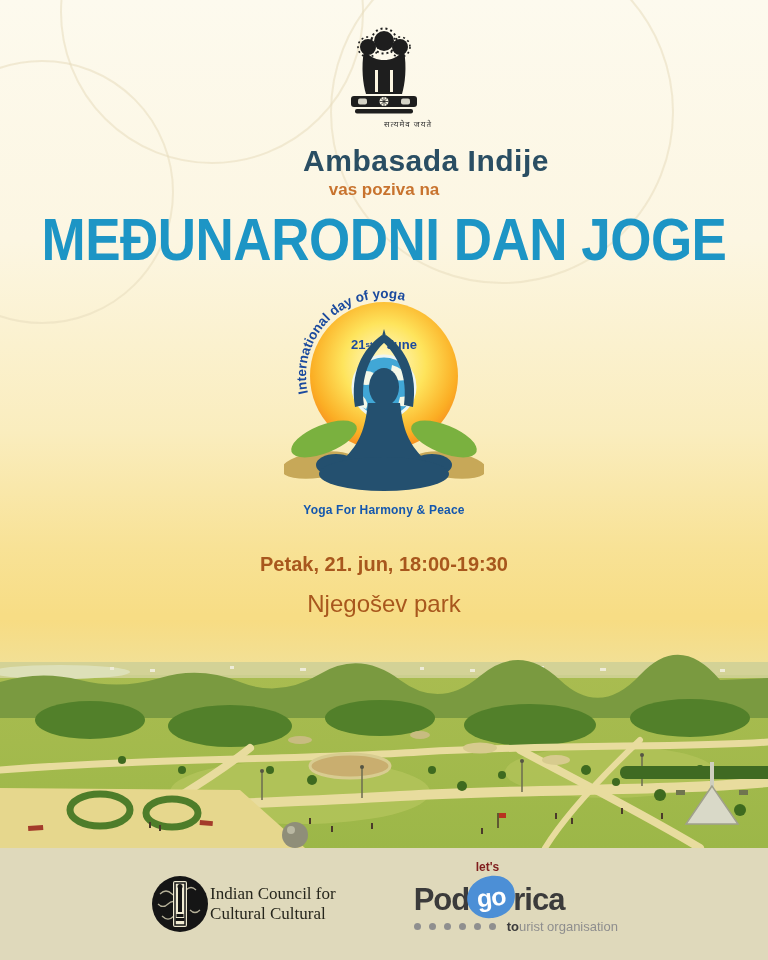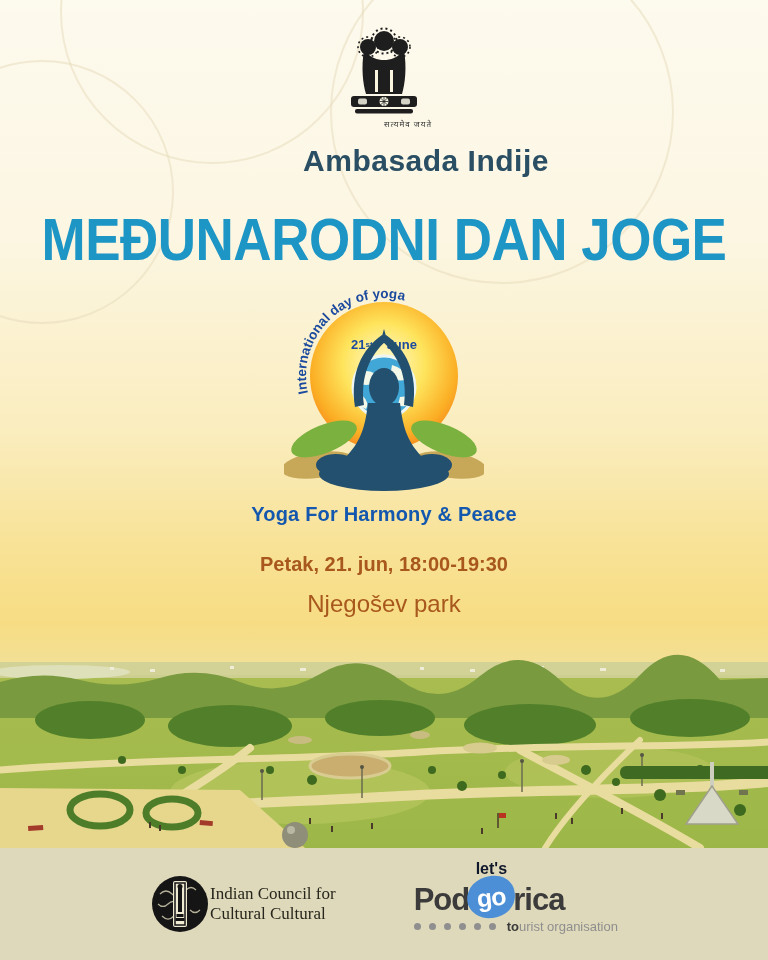--- a/index.html
+++ b/index.html
@@ -13,30 +13,30 @@
   .wm2{width:340px;height:340px;left:330px;top:-60px;}
   .wm3{width:260px;height:260px;left:-90px;top:60px;}
   .center{position:absolute;left:0;width:768px;text-align:center;}
   .emblem{top:26px;}
   .motto{top:118px;font-size:8px;letter-spacing:1px;color:#2e2e2e;padding-left:24px;}
   .org{top:144px;font-size:30px;font-weight:bold;color:#2A4E63;letter-spacing:.5px;padding-left:42px;}
   .invite{top:180px;font-size:17px;font-weight:bold;color:#C8732E;}
   .title{top:205px;font-size:53px;font-weight:800;color:#1D95C5;letter-spacing:-.5px;
          transform:scale(1,1.12);transform-origin:center top;white-space:nowrap;}
   .logo{top:281px;}
-  .tagline{top:503px;font-size:20px;font-weight:bold;color:#1457AE;letter-spacing:.2px;}
+  .tagline{top:503px;font-size:12px;font-weight:bold;color:#1457AE;letter-spacing:.2px;}
   .evt1{top:553px;font-size:20px;font-weight:bold;color:#A8571D;}
   .evt2{top:590px;font-size:24px;font-weight:normal;color:#A8571D;}
   .park{position:absolute;top:620px;left:0;width:768px;height:228px;}
   .footer{position:absolute;top:848px;left:0;width:768px;height:112px;background:#DFD9BB;
           display:flex;align-items:center;justify-content:center;gap:78px;}
   .iccr{display:flex;align-items:center;gap:0;}
   .iccr-text{font-family:"Liberation Serif",serif;font-size:17px;color:#26261c;text-align:left;line-height:1.18;}
   .pg{position:relative;text-align:left;}
-  .pg-lets{position:absolute;left:62px;top:-14px;font-size:16px;font-weight:bold;color:#0f172a;}
+  .pg-lets{position:absolute;left:62px;top:-14px;font-size:12px;font-weight:bold;color:#7f1d1d;}
   .pg-main{display:flex;align-items:flex-end;height:44px;}
   .pg-dark{font-size:31px;font-weight:800;color:#3B3B3B;letter-spacing:-1px;}
   .pg-blob{width:48px;height:42px;margin:0 -2px;background:#4C8FD6;border-radius:55% 45% 52% 48%;
            transform:rotate(-6deg);display:flex;align-items:center;justify-content:center;margin-top:-10px;}
   .pg-go{font-size:25px;font-weight:800;color:#fff;letter-spacing:-1px;}
   .pg-sub{display:flex;align-items:center;gap:6px;margin-top:1px;}
   .pg-dot{width:7px;height:7px;border-radius:50%;background:#8F8F8F;display:inline-block;margin-right:2px;}
   .pg-sub-text{font-size:13px;color:#8E8E8E;margin-left:3px;}
   .pg-sub-text b{color:#3B3B3B;}
   svg text{font-family:"Liberation Sans",sans-serif;}
@@ -71,20 +71,21 @@
           <line x1="48.2" y1="72.2" x2="41.8" y2="78.8"></line>
       </g>
       <rect x="19" y="72.5" width="9" height="6" rx="2" fill="#F6F3E4" opacity=".85"></rect>
       <rect x="62" y="72.5" width="9" height="6" rx="2" fill="#F6F3E4" opacity=".85"></rect>
       <rect x="16" y="83" width="58" height="4.5" rx="2" fill="#1e1e1e"></rect>
     </svg>
   </div>
   <div class="center motto">सत्यमेव जयते</div>
 
   <div class="center org">Ambasada Indije</div>
+  <div class="center invite">vas poziva na</div>
 
   <div class="center title">MEĐUNARODNI DAN JOGE</div>
 
   <div class="center logo">
     <svg width="200" height="222" viewBox="0 0 200 222">
       <defs>
         <radialGradient id="sunG" cx="50%" cy="42%" r="62%">
           <stop offset="0%" stop-color="#FFFBD9"></stop>
           <stop offset="45%" stop-color="#FEE45C"></stop>
           <stop offset="80%" stop-color="#FBAE24"></stop>

